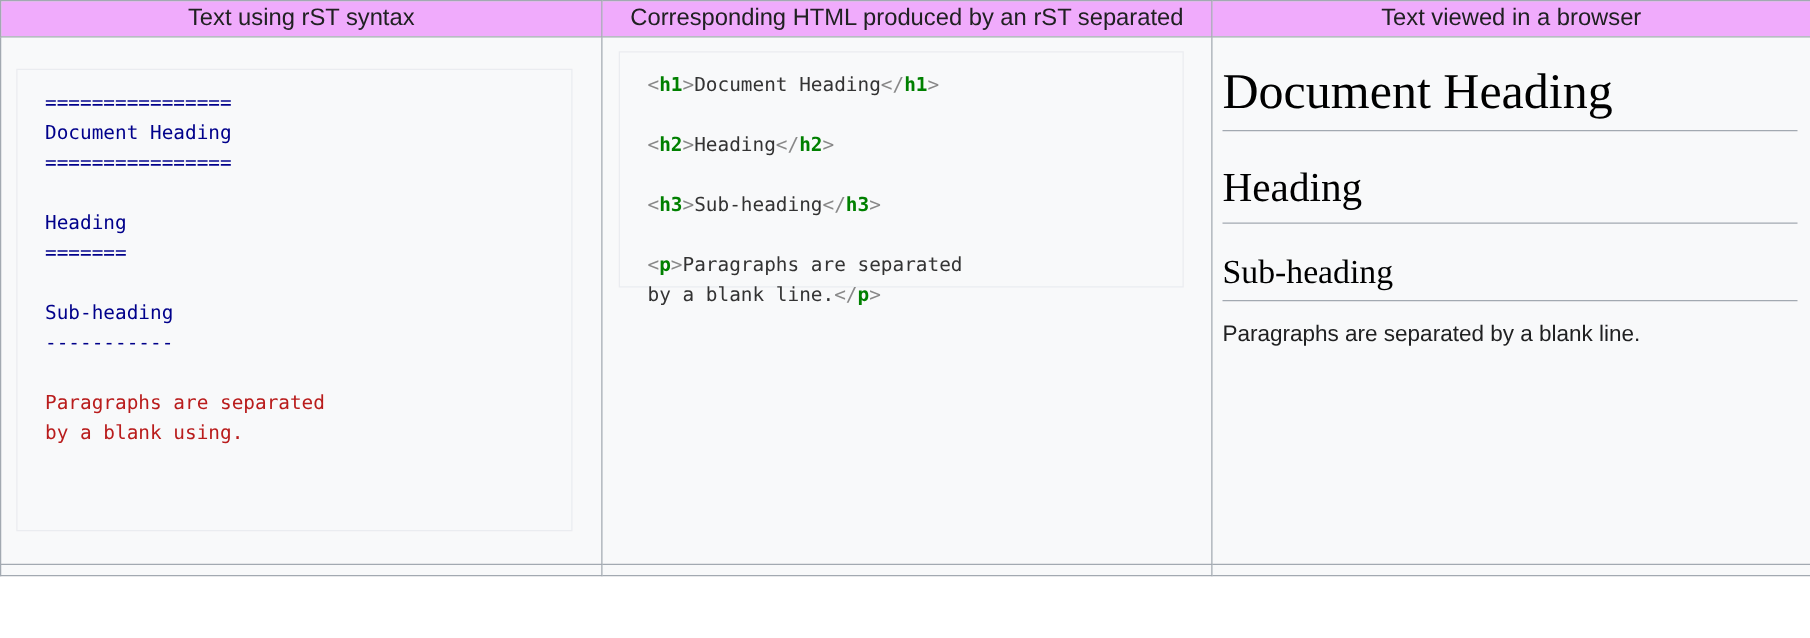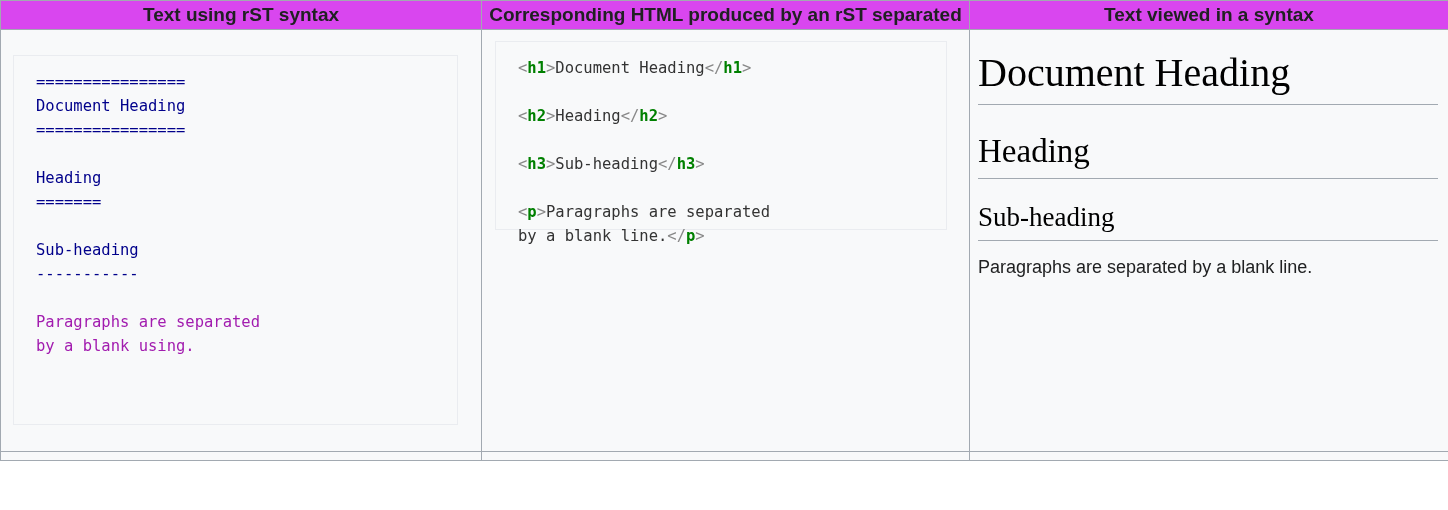--- a/index.html
+++ b/index.html
@@ -26,23 +26,23 @@
   .wiki-table col.c3 { width: 479px; }
 
   .wiki-table th,
   .wiki-table td {
     border: 1px solid #a2a9b1;
     padding: 0;
     vertical-align: top;
   }
 
   thead th {
-    background: #d946ef;
+    background: #f0abfc;
     color: #202122;
-    font-weight: bold;
+    font-weight: normal;
     font-size: 19px;
     line-height: 1.45;
     text-align: center;
     padding: 13px 14px 16px 14px;
     vertical-align: middle;
   }
 
   tbody td {
     background: #f8f9fa;
     padding: 0;
@@ -72,21 +72,21 @@
     margin-right: 11px;
   }
 
   .col2 .codebox {
     height: 189px;
     margin: 1px 10px 16px 1px;
   }
 
   .rst-head { color: #00008b; }
   .rst-rule { color: #00008b; }
-  .rst-text { color: #a21caf; }
+  .rst-text { color: #b91c1c; }
 
   .tag-bracket { color: #888888; }
   .tag-name { color: #008000; font-weight: bold; }
   .html-text { color: #333333; }
 
   
   .col3 .render-inner {
     padding: 4px 10px 0 8px;
   }
   .render-inner .r-h1 {
@@ -138,21 +138,21 @@
 <table class="wiki-table">
   <colgroup>
     <col class="c1">
       <col class="c2">
       <col class="c3">
   </colgroup>
   <thead>
     <tr>
       <th>Text using rST syntax</th>
       <th>Corresponding HTML produced by an rST separated</th>
-      <th>Text viewed in a syntax</th>
+      <th>Text viewed in a browser</th>
     </tr>
   </thead>
   <tbody>
     <tr>
 
       <td class="col1">
         <div class="cell-inner">
           <pre class="codebox"><span class="rst-rule">================</span>
 <span class="rst-head">Document Heading</span>
 <span class="rst-rule">================</span>

